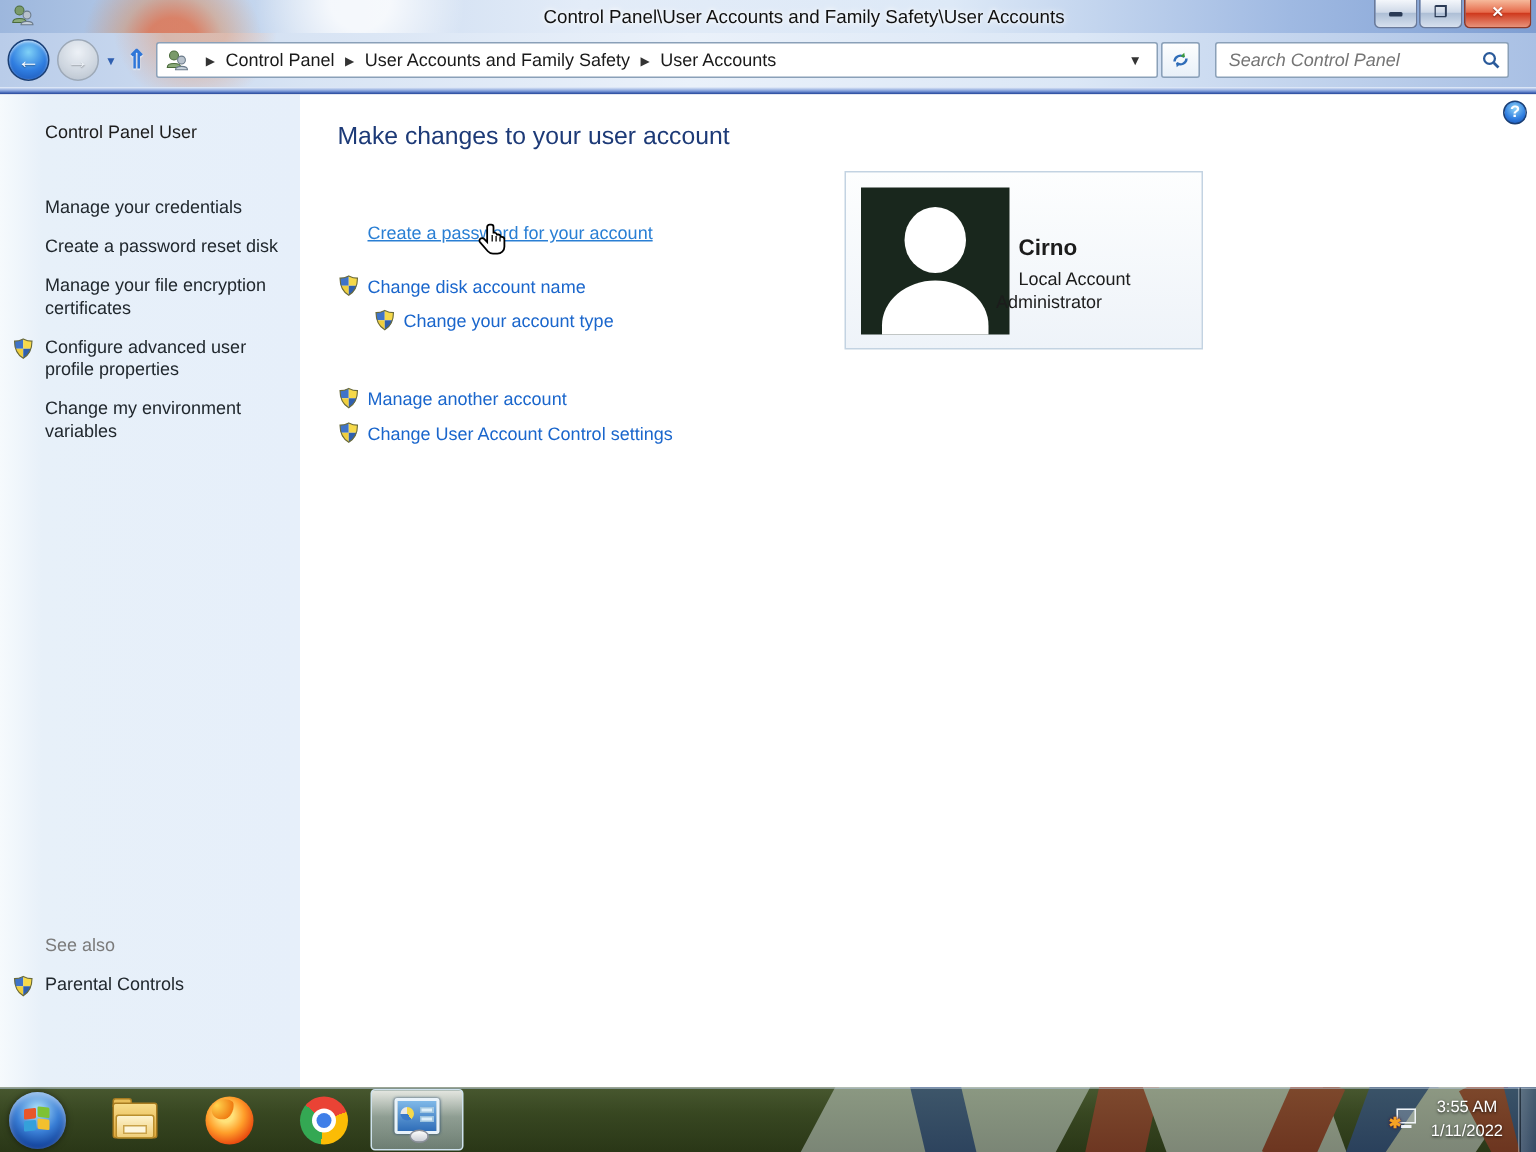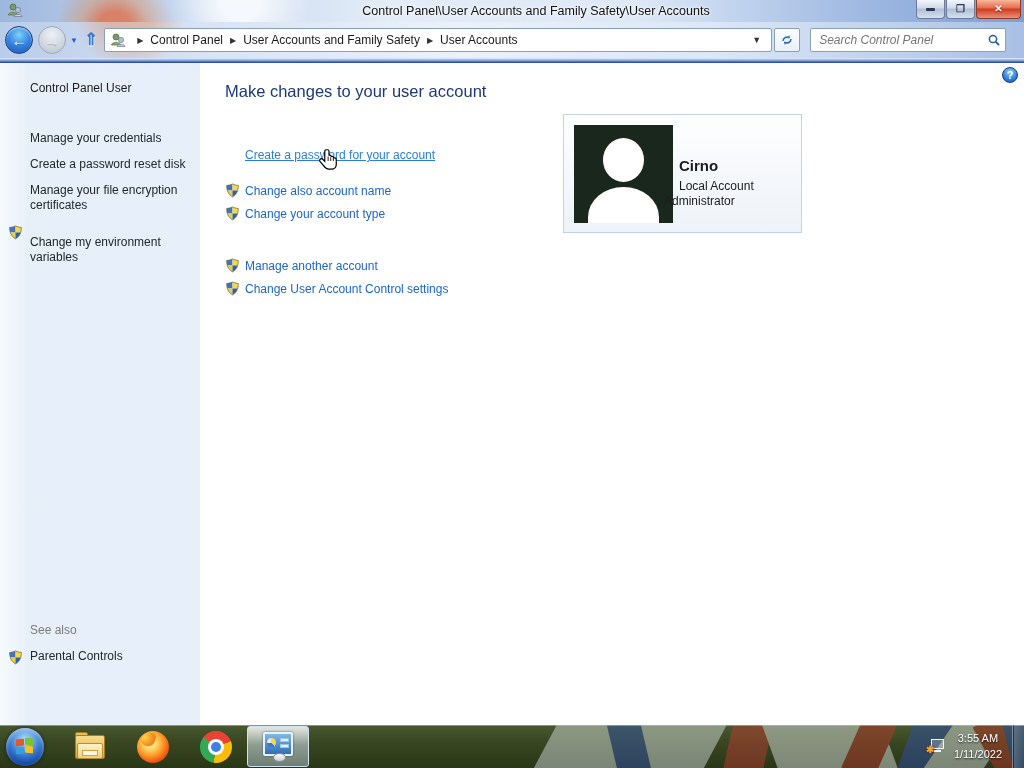--- a/index.html
+++ b/index.html
@@ -248,20 +248,21 @@
     <div class="sidebar">
       <div class="side-home">Control Panel User</div>
       <div class="side-tasks">
         <div class="side-item"><span>Manage your credentials</span></div>
         <div class="side-item"><span>Create a password reset disk</span></div>
         <div class="side-item"><span>Manage your file encryption certificates</span></div>
         <div class="side-item">
           <span class="shield-wrap"><svg width="15" height="15" viewBox="0 0 16 16">
                 <use href="#uac-shield"></use>
               </svg></span>
+          <span>Configure advanced user profile properties</span>
         </div>
         <div class="side-item"><span>Change my environment variables</span></div>
       </div>
       <div class="see-also">
         <div class="see-also-label">See also</div>
         <div class="side-item">
           <span class="shield-wrap"><svg width="15" height="15" viewBox="0 0 16 16">
                 <use href="#uac-shield"></use>
               </svg></span>
           <span>Parental Controls</span>
@@ -272,23 +273,23 @@
     <div class="main">
       <div class="help-btn">?</div>
       <div class="heading">Make changes to your user account</div>
 
       <a class="task-link hovered" style="top:85px;">Create a password for your account</a>
 
       <a class="task-link" style="top:121px;">
         <span class="link-shield"><svg width="15" height="15" viewBox="0 0 16 16">
               <use href="#uac-shield"></use>
             </svg></span>
-        <span>Change also account name</span>
+        <span>Change disk account name</span>
       </a>
-      <a class="task-link" style="top:144px;">
+      <a class="task-link" style="top:144px;margin-left:24px;">
         <span class="link-shield"><svg width="15" height="15" viewBox="0 0 16 16">
               <use href="#uac-shield"></use>
             </svg></span>
         <span>Change your account type</span>
       </a>
 
       <a class="task-link" style="top:196px;">
         <span class="link-shield"><svg width="15" height="15" viewBox="0 0 16 16">
               <use href="#uac-shield"></use>
             </svg></span>

